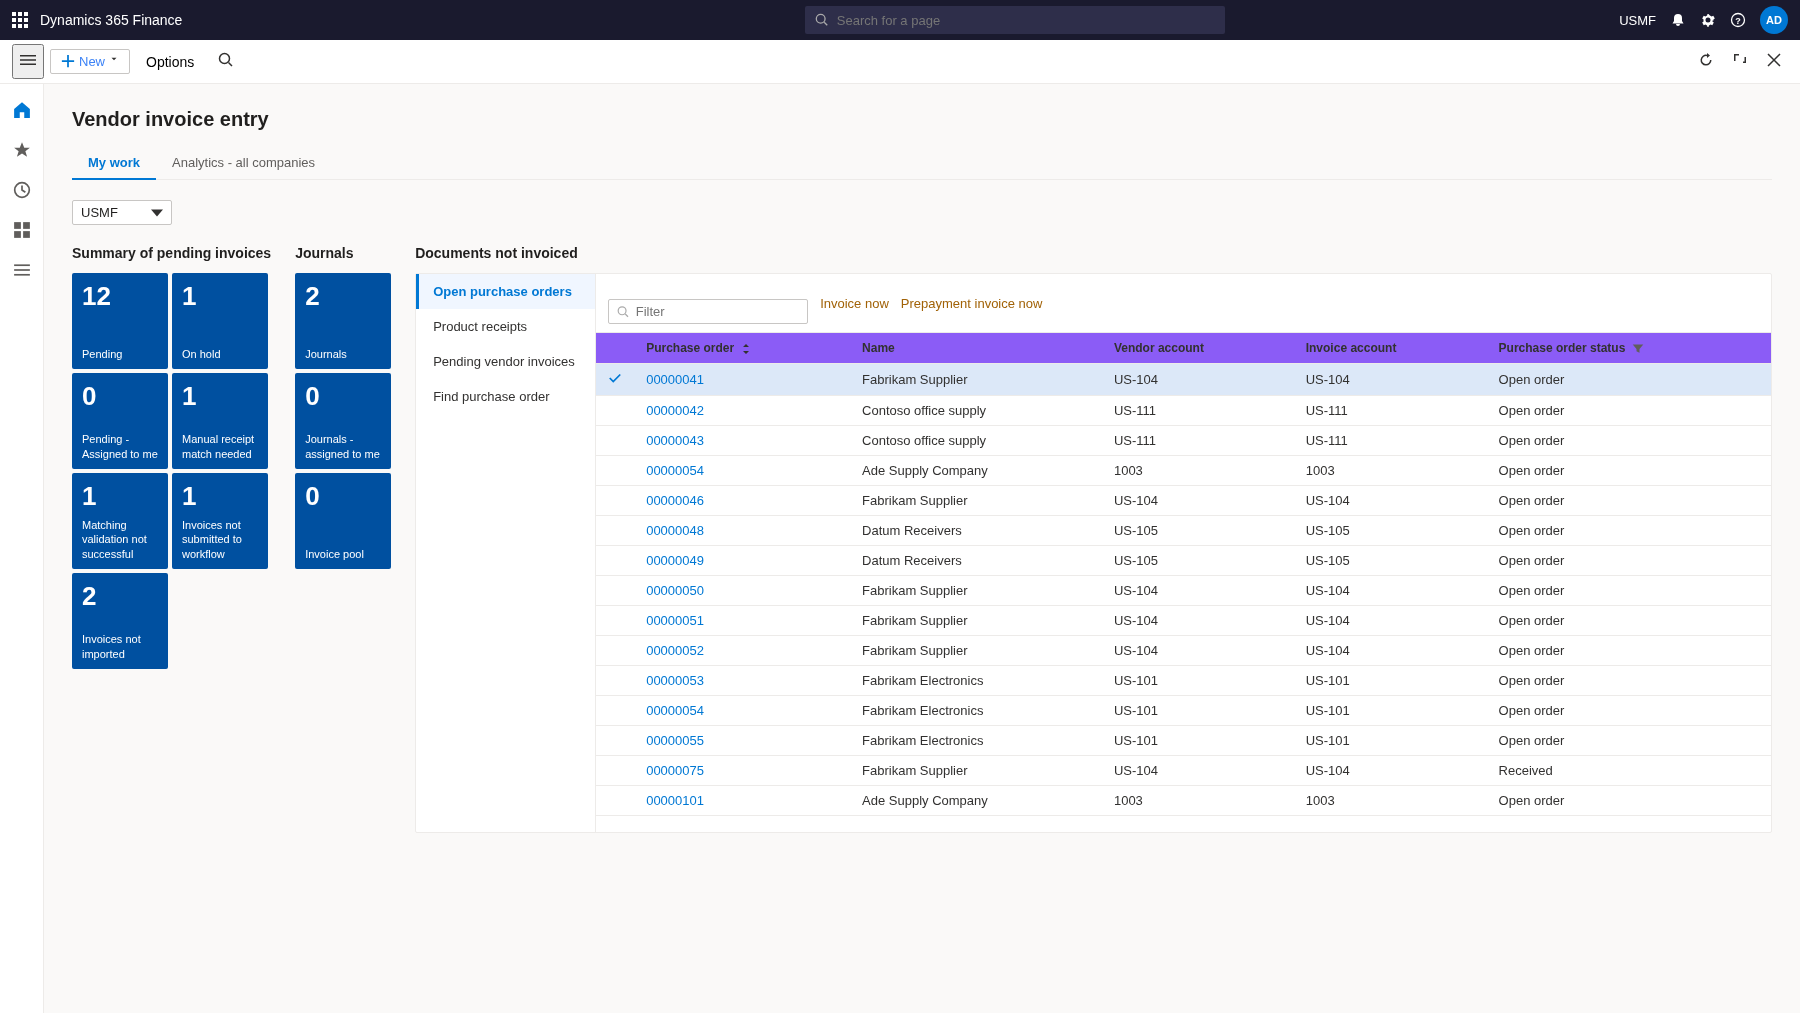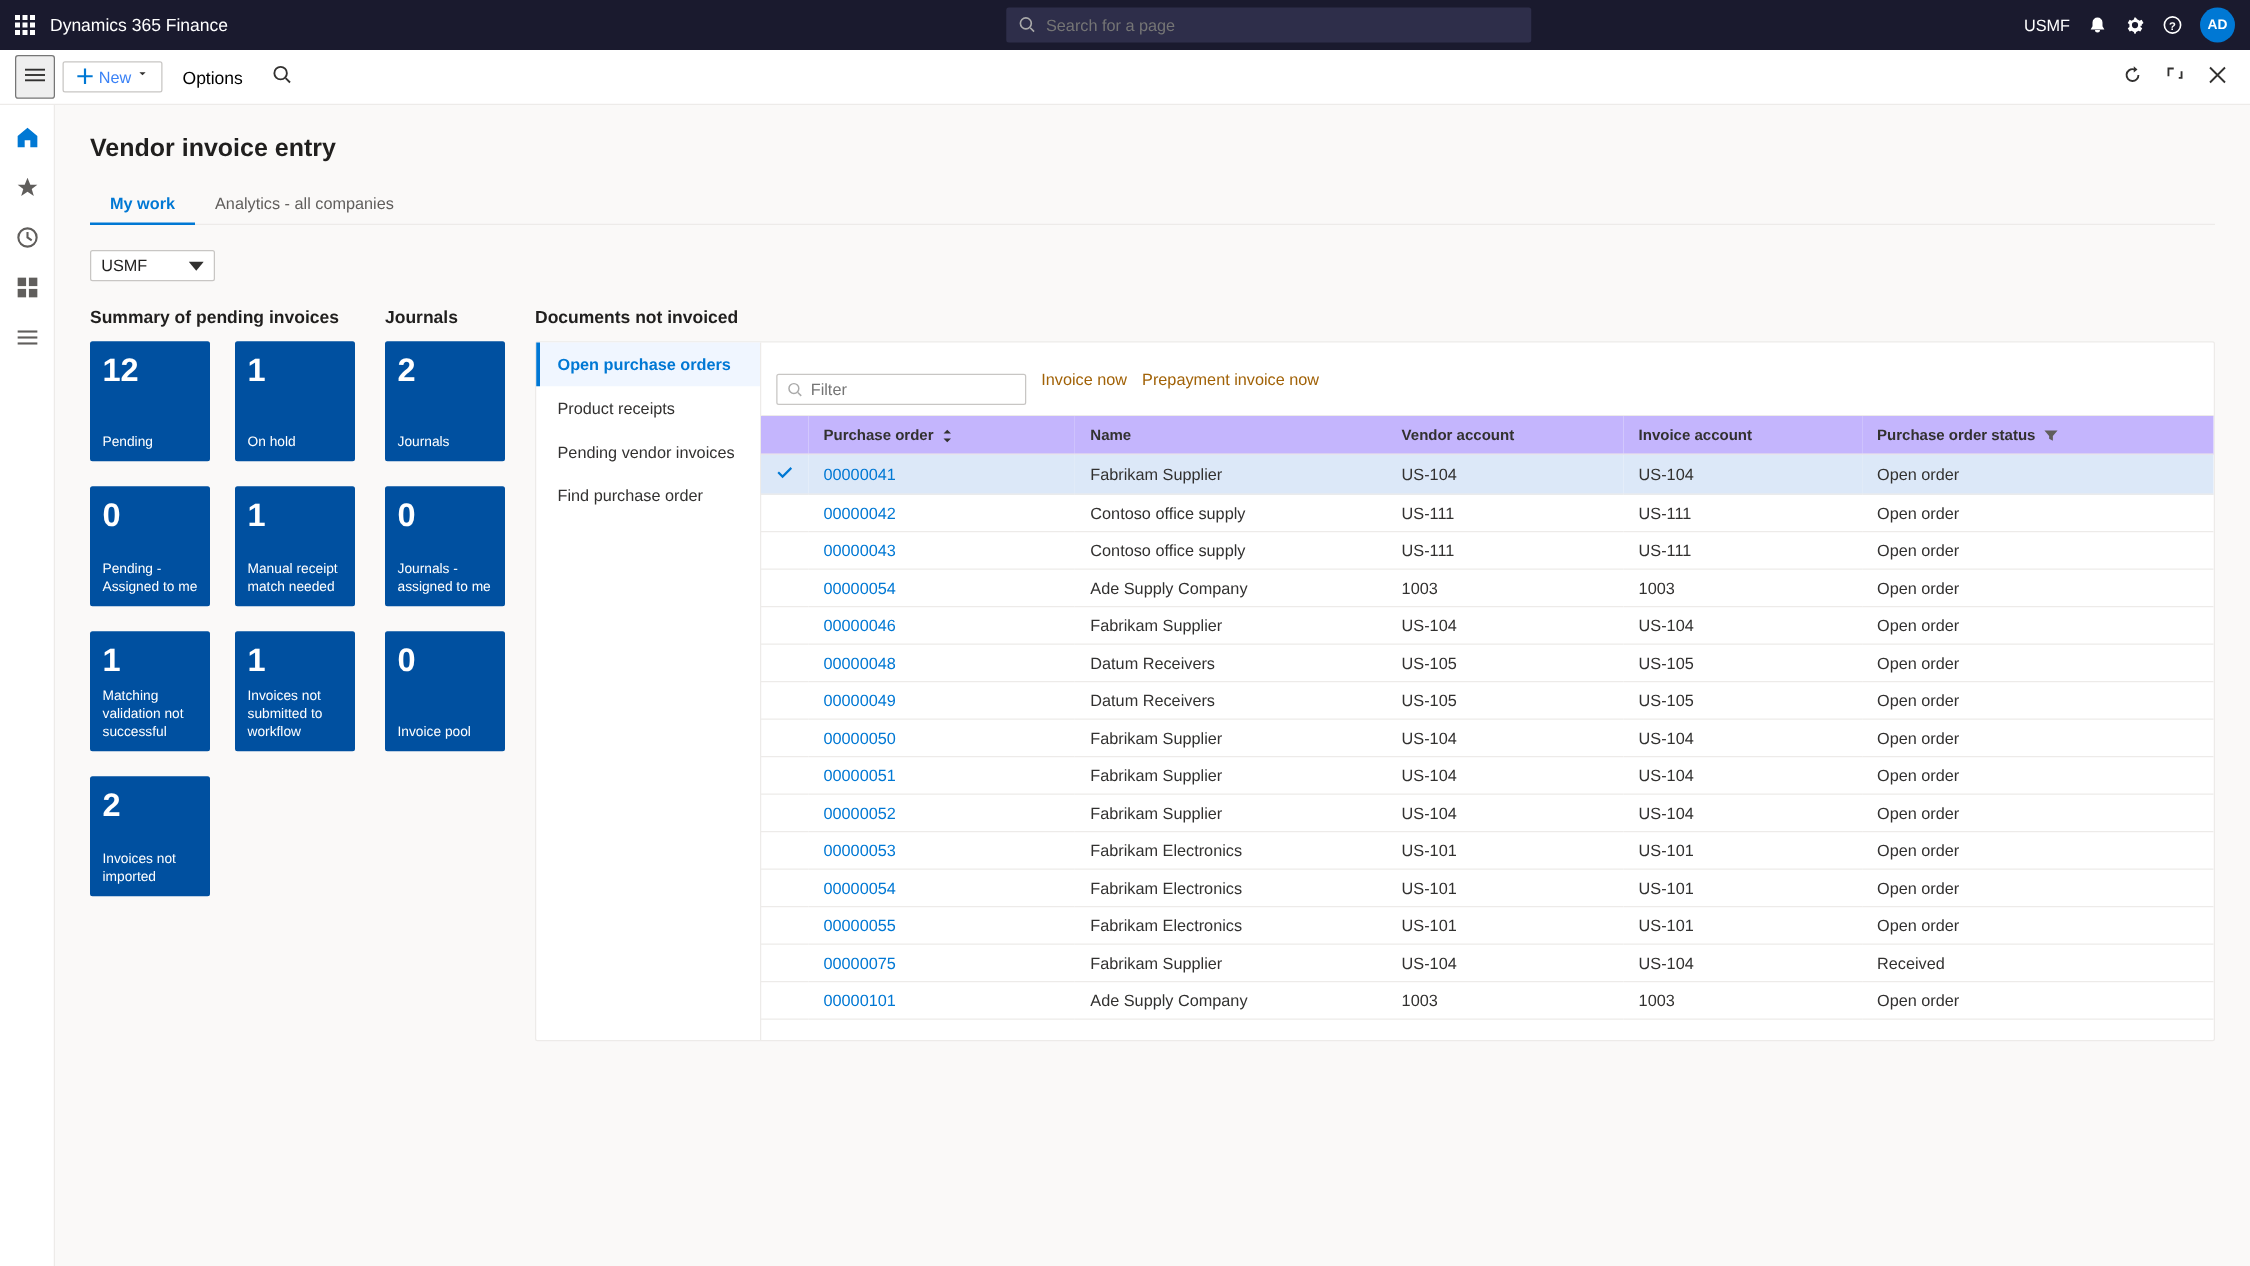--- a/index.html
+++ b/index.html
@@ -79,21 +79,21 @@
       display: flex; align-items: center; border: 1px solid #c8c6c4;
       background: #fff; padding: 4px 8px; width: 100px; cursor: pointer;
       font-size: 13px; justify-content: space-between; border-radius: 2px;
     }
     .dropdown svg { width: 12px; height: 12px; fill: #323130; }
 
     
     .sections-row { display: flex; gap: 24px; margin-bottom: 0; }
     .section { }
     .section-title { font-size: 14px; font-weight: 600; color: #201f1e; margin-bottom: 12px; }
-    .tiles-grid { display: grid; grid-template-columns: repeat(2, 96px); gap: 20px; }
+    .tiles-grid { display: grid; grid-template-columns: repeat(2, 96px); gap: 4px; }
     .tiles-grid.journals { grid-template-columns: repeat(1, 96px); }
 
     .tile {
       width: 96px; height: 96px; background: #0050a0; color: #fff;
       display: flex; flex-direction: column; justify-content: space-between;
       padding: 10px 10px 8px 10px; cursor: pointer; border-radius: 2px;
     }
     .tile-number { font-size: 26px; font-weight: 600; line-height: 1; }
     .tile-label { font-size: 11px; line-height: 1.3; }
 
@@ -125,21 +125,21 @@
     }
     .filter-box svg { width: 14px; height: 14px; fill: #aaa; }
     .filter-box input { border: none; outline: none; font-size: 13px; width: 100%; background: transparent; }
     .btn-link {
       background: transparent; border: none; color: #a16207; font-size: 13px;
       cursor: pointer; padding: 0;
     }
 
     
     .data-table { width: 100%; border-collapse: collapse; }
-    .data-table thead tr { background: #c4b5fd; border-bottom: 1px solid #edebe9; }
+    .data-table thead tr { background: #8b5cf6; border-bottom: 1px solid #edebe9; }
     .data-table th {
       padding: 8px 12px; text-align: left; font-size: 12px; font-weight: 600;
       color: #323130; white-space: nowrap; user-select: none;
     }
     .data-table th.sortable { cursor: pointer; }
     .data-table th.sortable svg { width: 10px; height: 10px; fill: #323130; margin-left: 3px; }
     .data-table th .filter-icon { width: 12px; height: 12px; fill: #605e5c; margin-left: 3px; }
     .data-table tbody tr { border-bottom: 1px solid #edebe9; }
     .data-table tbody tr.selected { background: #dce8f8; }
     .data-table td { padding: 7px 12px; font-size: 13px; color: #323130; }

